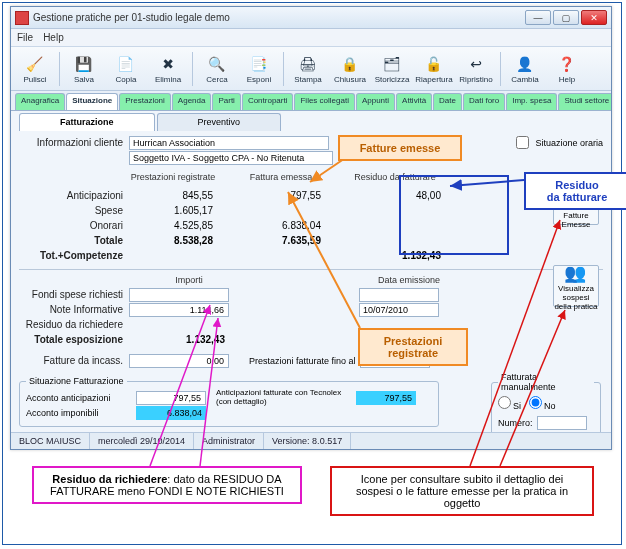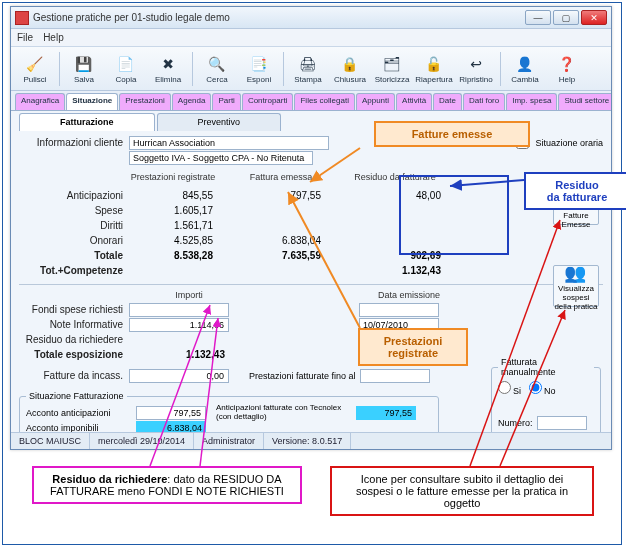--- a/index.html
+++ b/index.html
@@ -72,21 +72,21 @@
   .tabs-row {
     height: 20px; display: flex; gap: 0;
     padding: 2px 4px 0 4px;
     background: #e8eff8;
     border-bottom: 1px solid #9bb2cf;
     font-size: 8px;
     overflow: hidden;
   }
   .tab {
     padding: 2px 5px; border: 1px solid #9bb2cf;
-    border-bottom: none; background: #f0abfc;
+    border-bottom: none; background: #86efac;
     border-radius: 3px 3px 0 0; margin-right: 1px;
     color: #234; white-space: nowrap;
   }
   .tab.active { background: #fff; font-weight: bold; }
   .subtabs {
     height: 20px; display: flex; padding: 2px 8px 0 8px;
     background: #f0f5fb;
   }
   .subtab {
     padding: 3px 40px 2px 40px; border: 1px solid #9bb2cf;
@@ -260,21 +260,21 @@
       <div class="lbl">Informazioni cliente</div>
       <div class="field" style="width:200px">Hurrican Association</div>
       <div style="flex:1"></div>
       <label style="font-size:9px;display:flex;align-items:center;gap:3px;">
         <input type="checkbox" style="">
         <span>Situazione oraria</span>
       </label>
     </div>
     <div class="row">
       <div class="lbl"></div>
-      <div class="field" style="width:184px">Soggetto IVA - Soggetto CPA - No Ritenuta</div>
+      <div class="field" style="width:204px">Soggetto IVA - Soggetto CPA - No Ritenuta</div>
     </div>
 
     <div class="row" style="margin-top:4px">
       <div class="lbl"></div>
       <div class="col-hdr" style="width:88px">Prestazioni registrate</div>
       <div style="width:20px"></div>
       <div class="col-hdr" style="width:88px">Fattura emessa</div>
       <div style="width:20px"></div>
       <div class="col-hdr" style="width:100px">Residuo da fatturare</div>
     </div>
@@ -290,41 +290,32 @@
         </div>
         <div class="row">
           <div class="lbl">Spese</div>
           <div class="numcell">1.605,17</div>
           <div style="width:20px"></div>
           <div class="numcell"></div>
           <div style="width:20px"></div>
           <div class="numcell" style="width:100px"></div>
         </div>
         <div class="row">
-          <div class="lbl">Diritti</div>
-          <div class="numcell">1.561,71</div>
-          <div style="width:20px"></div>
-          <div class="numcell"></div>
-          <div style="width:20px"></div>
-          <div class="numcell" style="width:100px"></div>
-        </div>
-        <div class="row">
           <div class="lbl">Onorari</div>
           <div class="numcell">4.525,85</div>
           <div style="width:20px"></div>
           <div class="numcell">6.838,04</div>
           <div style="width:20px"></div>
         </div>
         <div class="row bold">
           <div class="lbl">Totale</div>
           <div class="numcell">8.538,28</div>
           <div style="width:20px"></div>
           <div class="numcell">7.635,59</div>
           <div style="width:20px"></div>
-          <div class="numcell" style="width:100px">902,69</div>
         </div>
         <div class="row bold">
           <div class="lbl">Tot.+Competenze</div>
           <div class="numcell"></div>
           <div style="width:20px"></div>
           <div class="numcell"></div>
           <div style="width:20px"></div>
           <div class="numcell" style="width:100px">1.132,43</div>
         </div>
       </div>
@@ -395,37 +386,37 @@
         <div>della pratica</div>
       </div>
     </div>
 
     <fieldset class="small" style="position:absolute; right:10px; bottom:12px; width:110px">
       <legend>Fatturata manualmente</legend>
       <div class="radio-row">
         <label><input type="radio" name="fm" style=""><span>Si</span></label>
         <label><input type="radio" name="fm" checked="" style=""><span>No</span></label>
       </div>
-      <div class="row" style="margin-top:19px">
+      <div class="row" style="margin-top:4px">
         <span>Numero:</span>
         <div class="field" style="width:50px;margin-left:4px"></div>
       </div>
     </fieldset>
 
   </div>
 
   <div class="statusbar">
     <div>BLOC MAIUSC</div>
     <div>mercoledì 29/10/2014</div>
     <div>Administrator</div>
     <div>Versione: 8.0.517</div>
   </div>
 </div>
 
-<div class="callout orange" style="top:121px; left:338px; width:156px;margin-left:36px;">Fatture emesse</div>
+<div class="callout orange" style="top:135px; left:338px; width:124px;">Fatture emesse</div>
 <div class="callout blue" style="top:172px; left:524px; width:106px; white-space:pre-line;">Residuo
 da fatturare</div>
 <div class="callout orange" style="top:328px; left:358px; width:110px; white-space:pre-line;">Prestazioni
 registrate</div>
 <div class="callout magenta" style="top:466px; left:32px; width:270px; font-size:11px;">
   <b>Residuo da richiedere</b>: dato da RESIDUO DA FATTURARE meno FONDI E NOTE RICHIESTI
 </div>
 <div class="callout red" style="top:466px; left:330px; width:264px; font-size:11px;">Icone per  consultare subito il dettaglio dei sospesi o le fatture emesse per la pratica in oggetto</div>
 
 <svg class="annot" style="top:0;left:0" width="626" height="549">

